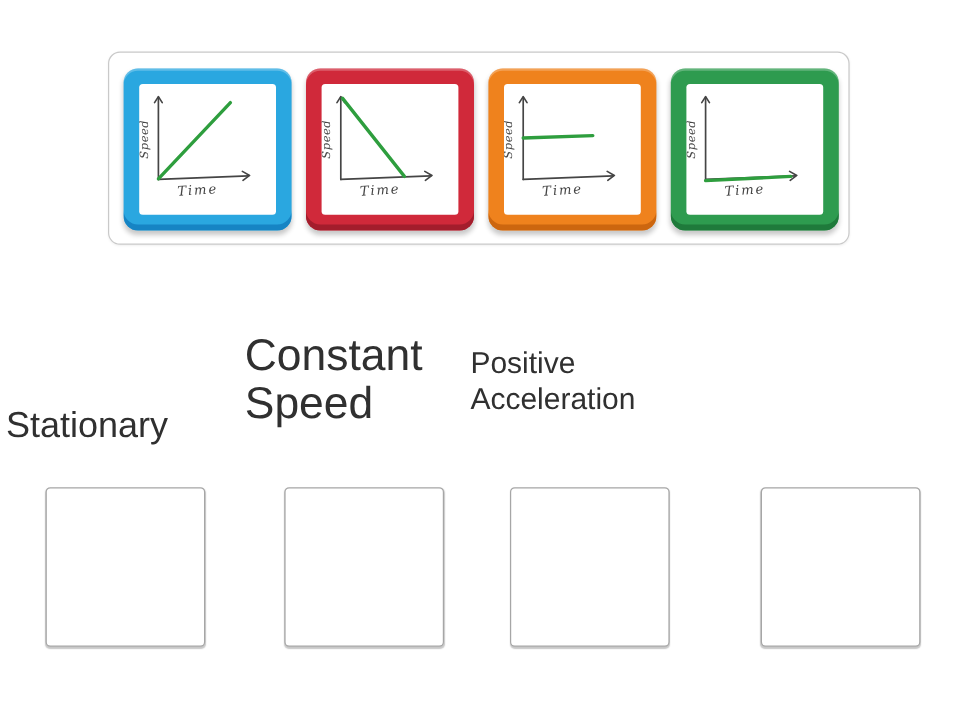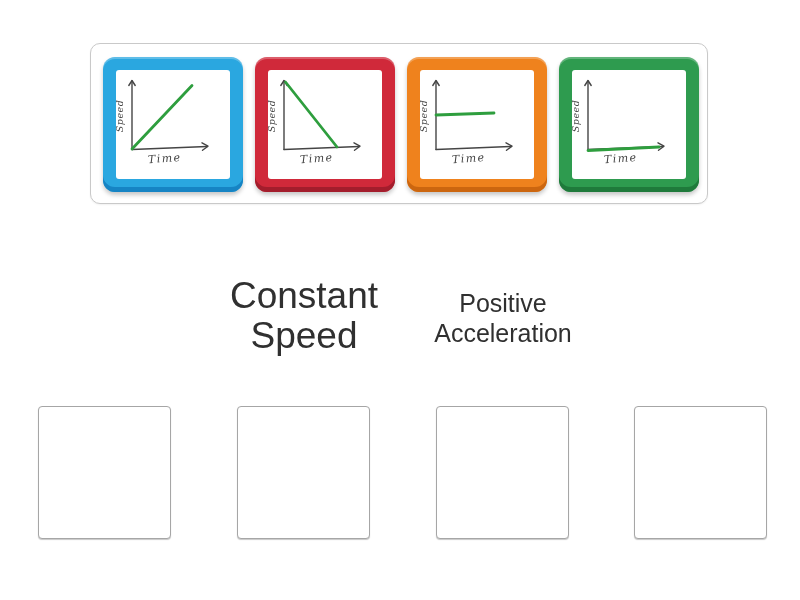--- a/index.html
+++ b/index.html
@@ -27,23 +27,23 @@
   .tile-inner{width:100%;height:100%;background:#fff;border-radius:3px;}
   .graph{width:100%;height:100%;display:block;}
   .axis{stroke:var(--axis-c,#454545);stroke-width:1.4;fill:none;
         stroke-linecap:round;stroke-linejoin:round;}
   .graph-line{stroke:var(--line-c,#2e9e3e);stroke-width:2.8;fill:none;stroke-linecap:round;}
   .axis-text{fill:var(--axis-c,#454545);font-family:"DejaVu Serif",serif;font-style:italic;}
   .y-label{font-size:9.5px;letter-spacing:.5px;}
   .x-label{font-size:11px;letter-spacing:1.5px;}
   
   .group-col{position:absolute;top:260px;width:200px;height:300px;}
-  .g1{left:5px}.g2{left:204px}.g3{left:403px}.g4{left:601px}
+  .g1{left:5px}.g2{left:204px}.g3{left:392px}.g4{left:601px}
   .group-label{
-    position:absolute;left:0;right:0;text-align:center;
+    position:absolute;left:0;right:0;
     color:var(--label-c,#303030);font-weight:400;
   }
   .g1 .group-label{top:78px;font-size:30px;line-height:1.15;}
   .g2 .group-label{top:16px;font-size:37px;line-height:1.08;}
   .g3 .group-label,.g4 .group-label{top:28px;font-size:25px;line-height:1.2;}
   .drop-box{
     position:absolute;top:146px;left:33px;width:133px;height:133px;box-sizing:border-box;
     background:#fff;border:1px solid var(--box-border,#a6a6a6);border-radius:4px;
     box-shadow:0 1px 1px rgba(0,0,0,.22);
   }
@@ -102,20 +102,21 @@
         <path class="axis" d="M86 72.8 L92 76.2 L86.5 80.3"></path>
         <path class="graph-line" d="M16 80.5 L87 77"></path>
         <text class="axis-text y-label" transform="translate(7 46) rotate(-90)" text-anchor="middle">Speed</text>
         <text class="axis-text x-label" x="49" y="92" text-anchor="middle" transform="rotate(-4 49 92)">Time</text>
       </svg>
     </div>
   </div>
     </div>
 
   <div class="group-col g1">
+    <div class="group-label">Stationary</div>
     <div class="drop-box"></div>
   </div>
 
   <div class="group-col g2">
     <div class="group-label">Constant Speed</div>
     <div class="drop-box"></div>
   </div>
 
   <div class="group-col g3">
     <div class="group-label">Positive Acceleration</div>

